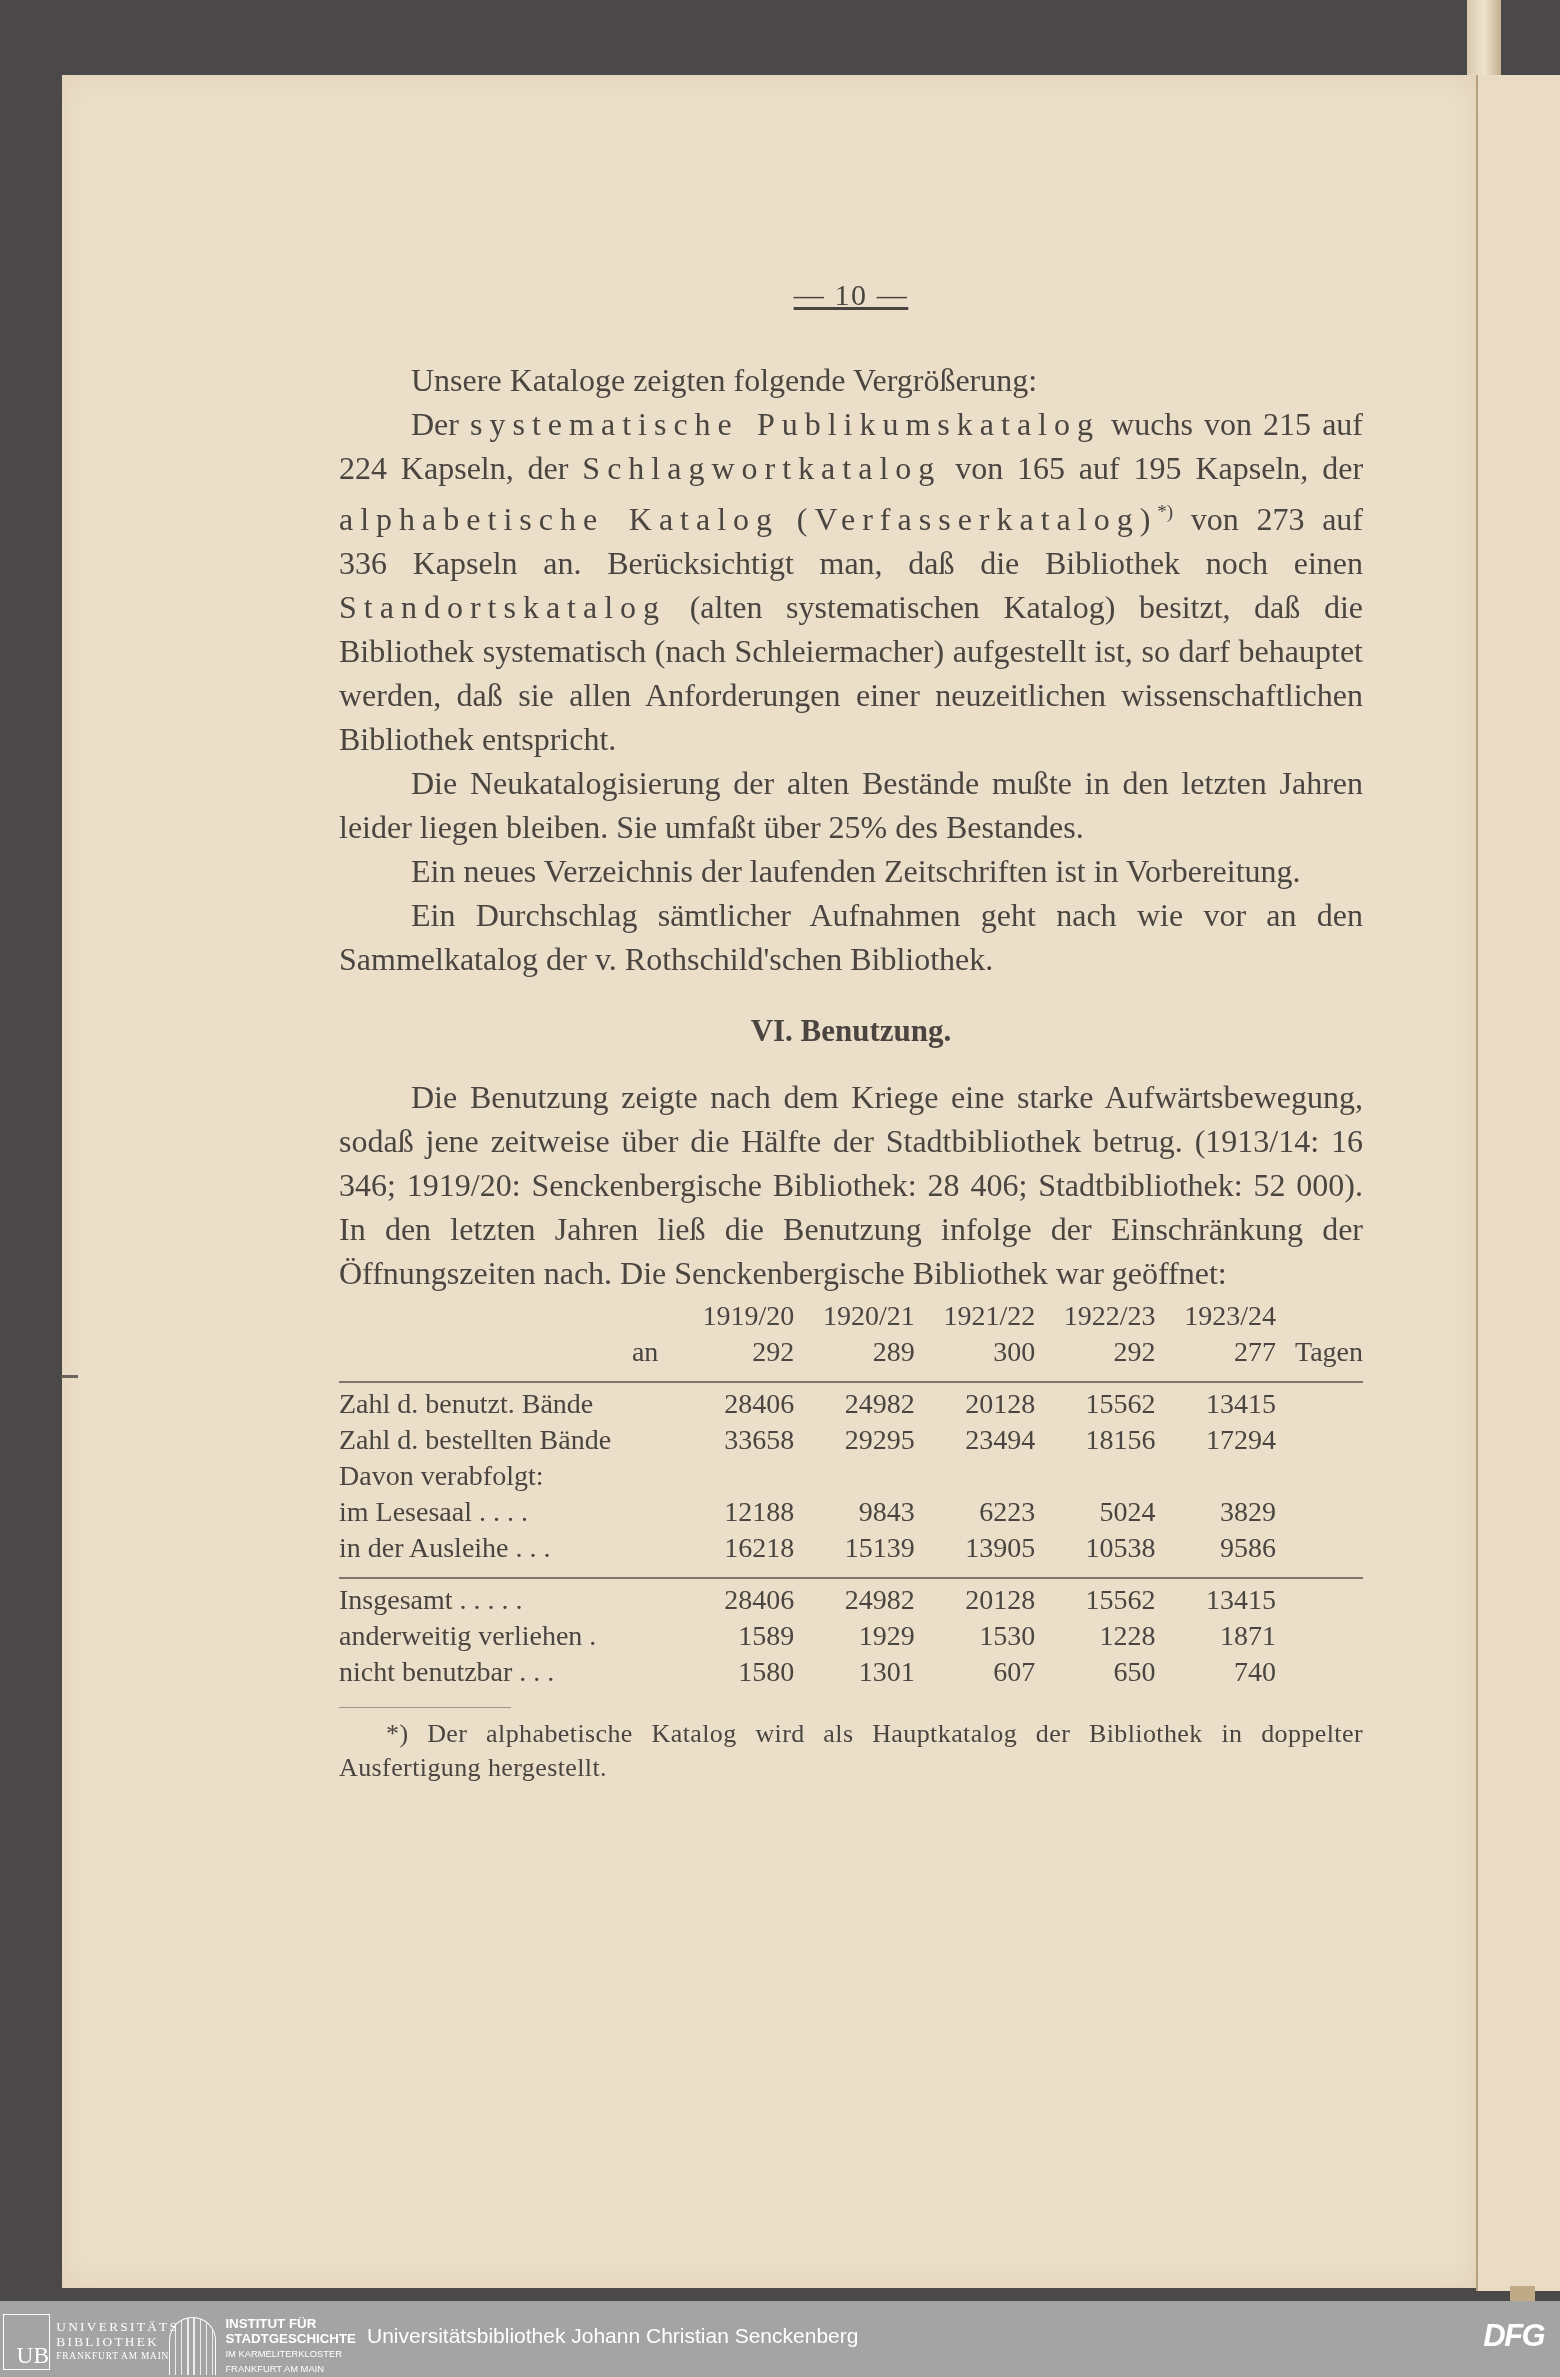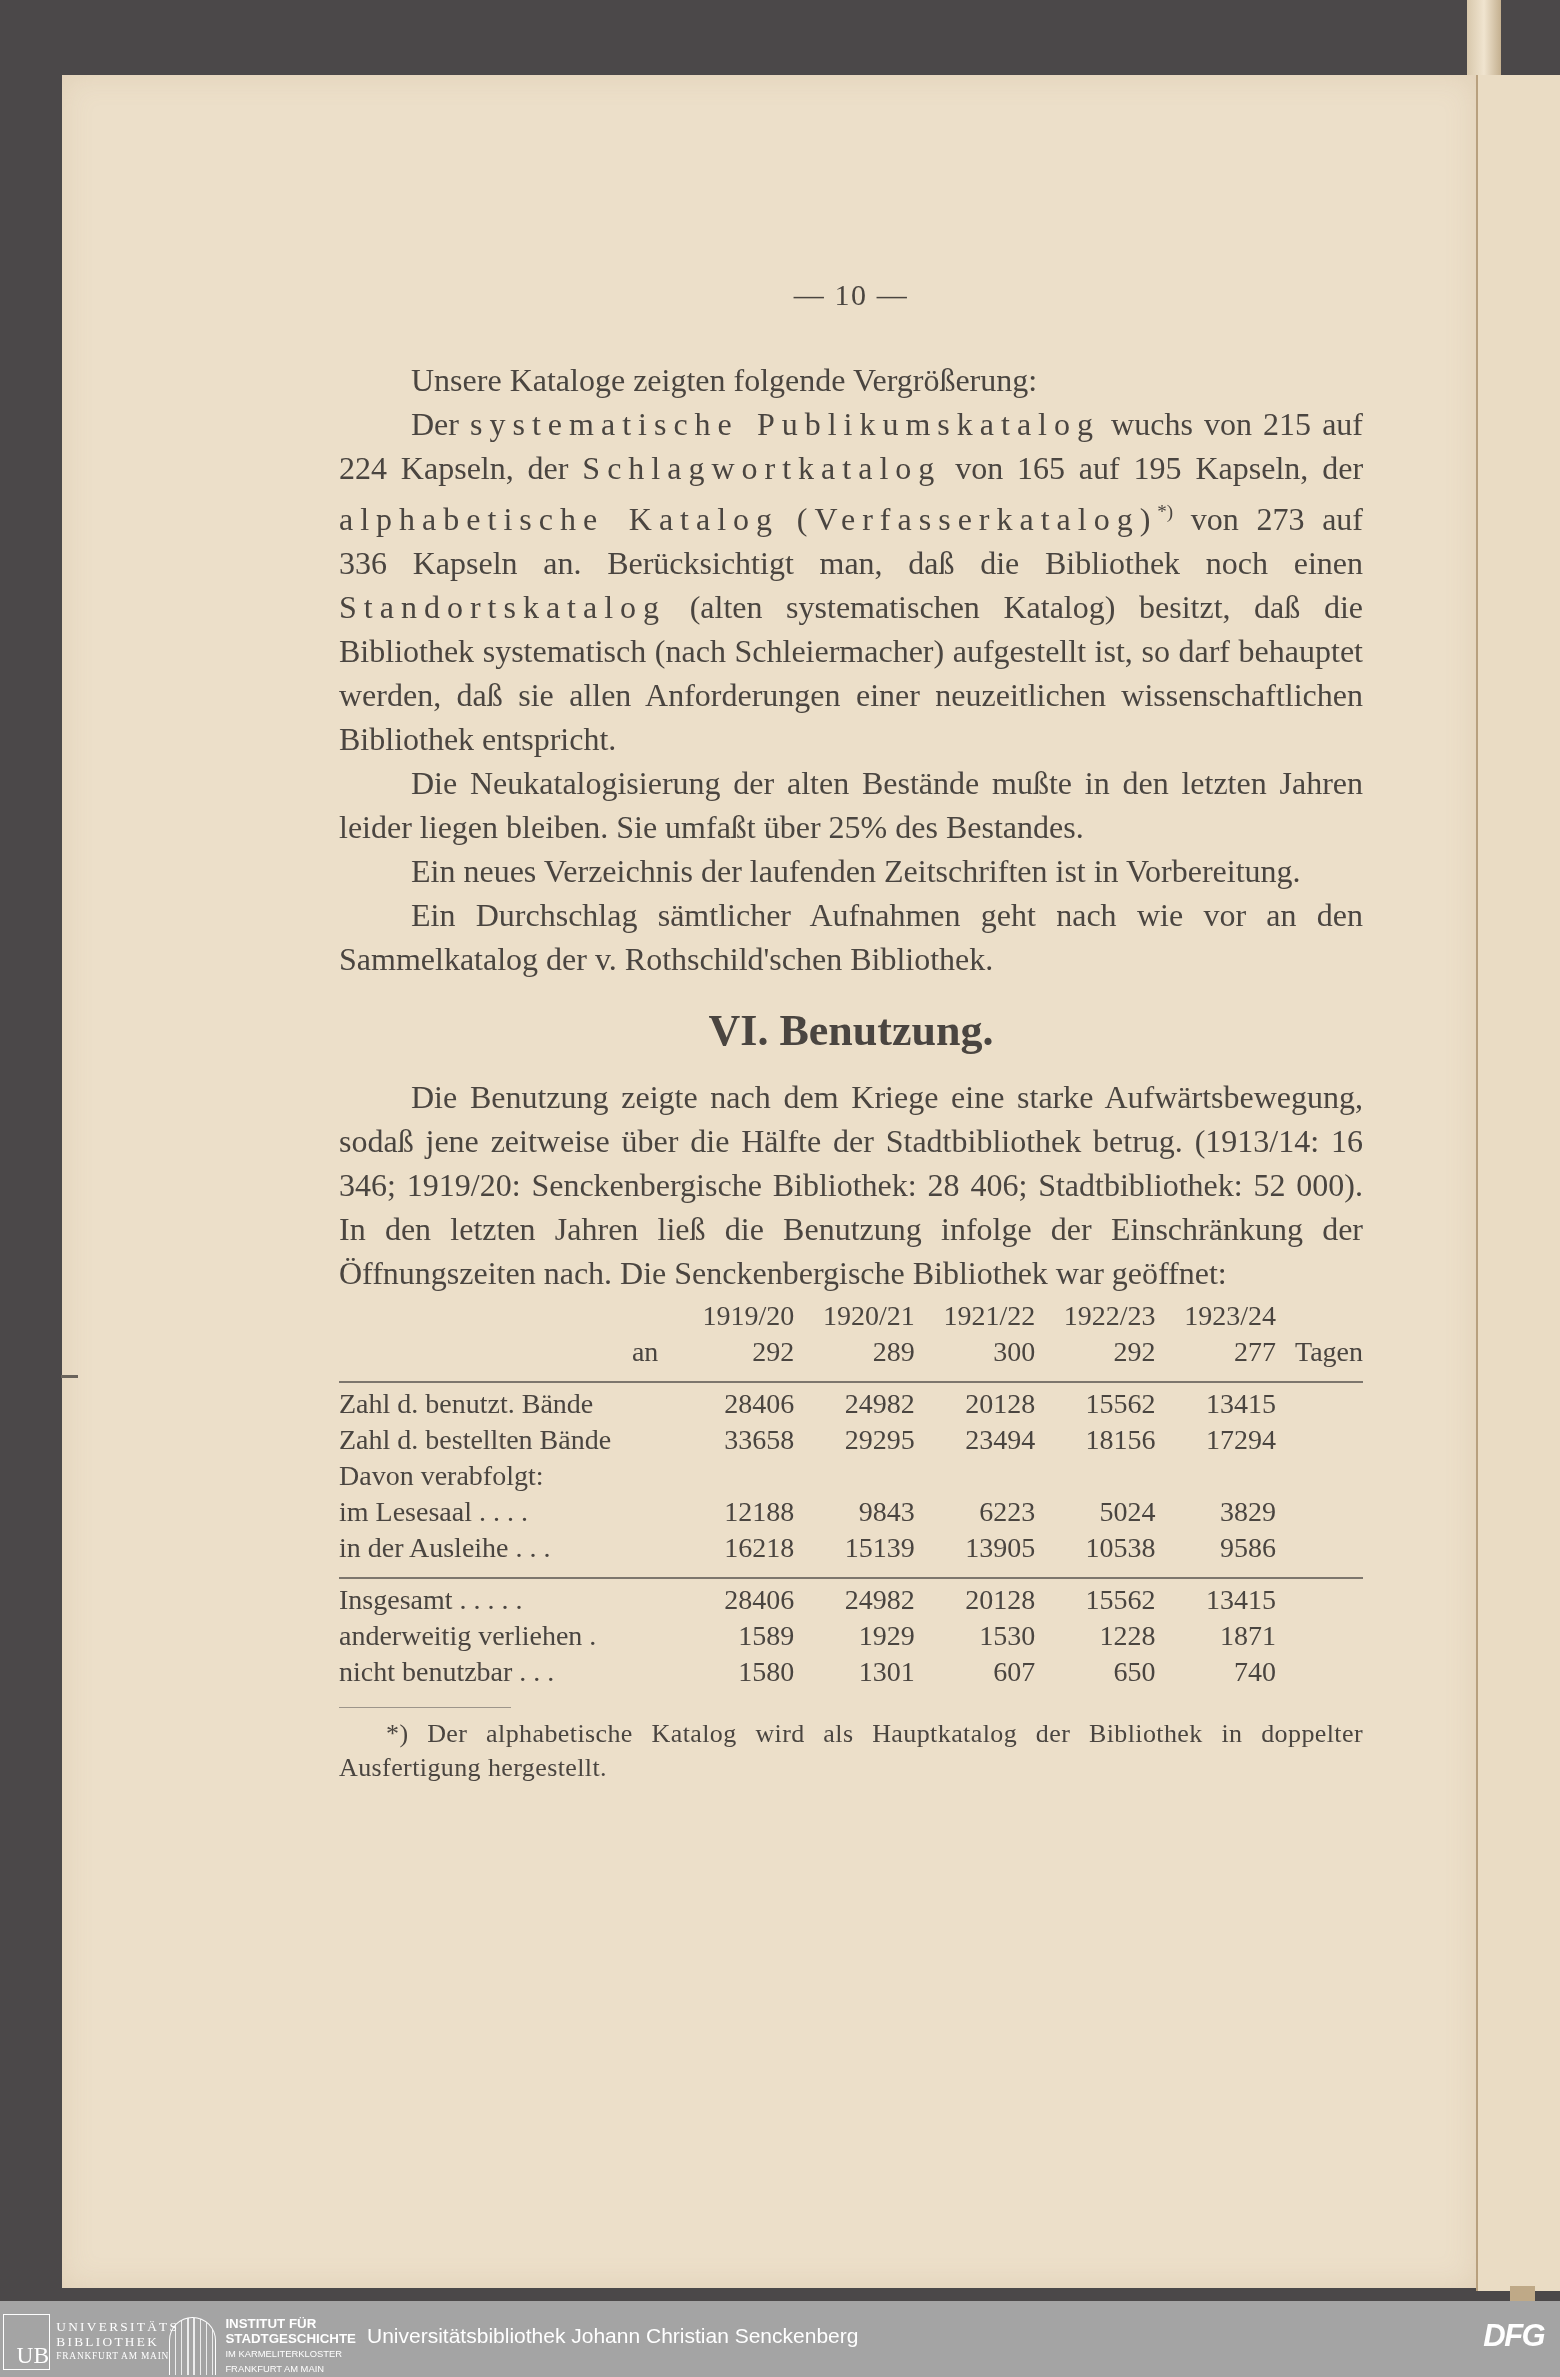--- a/index.html
+++ b/index.html
@@ -26,26 +26,26 @@
   .spine-label {
     position:absolute; left:1510px; top:2286px; width:25px; height:55px;
     background:#bfa987; color:#2c2620; font-size:26.5px; text-align:center; line-height:55px;
     font-family:"Liberation Serif", serif;
   }
   .content {
     position:absolute; left:339px; top:273px; width:1024px;
     color:#4a4540;
     font-size:32px; line-height:44px;
   }
-  .page-number { text-align:center; margin:0 0 41px 0; font-size:30px; letter-spacing:1.6px; }
+  .page-number { text-align:center; margin:0 0 41px 0; font-size:30px; letter-spacing:1.6px;text-decoration:underline; }
   p { margin:0; text-align:justify; text-align-last:left; }
   p.indent { text-indent:72px; }
   .sp { letter-spacing:7px; }
   .section-heading {
-    text-align:center; font-weight:bold; font-size:44px; margin:28px 0 22px 0;
+    text-align:center; font-weight:bold; font-size:31px; margin:28px 0 22px 0;
     color:#4a4540;
   }
   table.stats {
     border-collapse:collapse; width:1024px; font-size:28px; line-height:36px; margin-top:3.1px;
     color:#4a4540;
   }
   table.stats td { padding:0; white-space:nowrap; }
   table.stats td.num { text-align:right; padding-right:0; }
   td.label { width:336px; }
   td.c1, td.c2, td.c3, td.c4, td.c5 { width:128px; }

